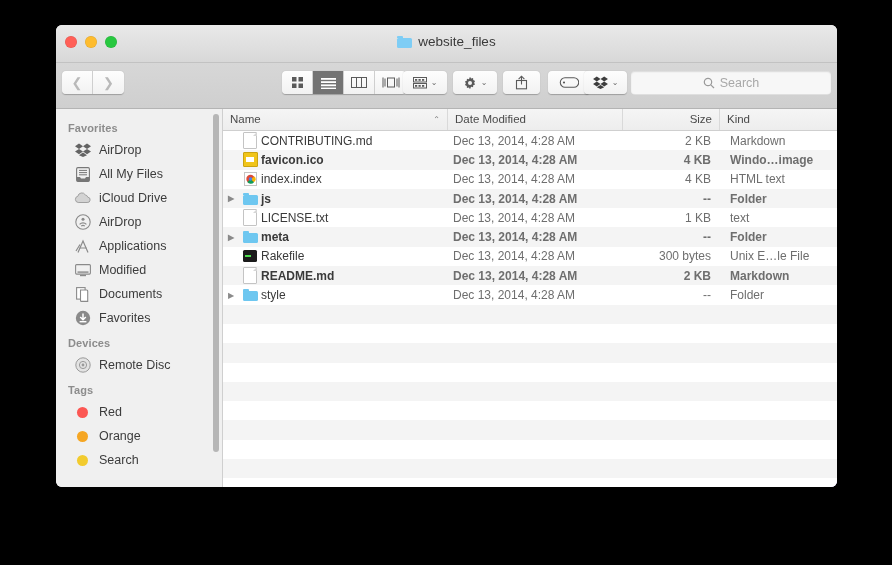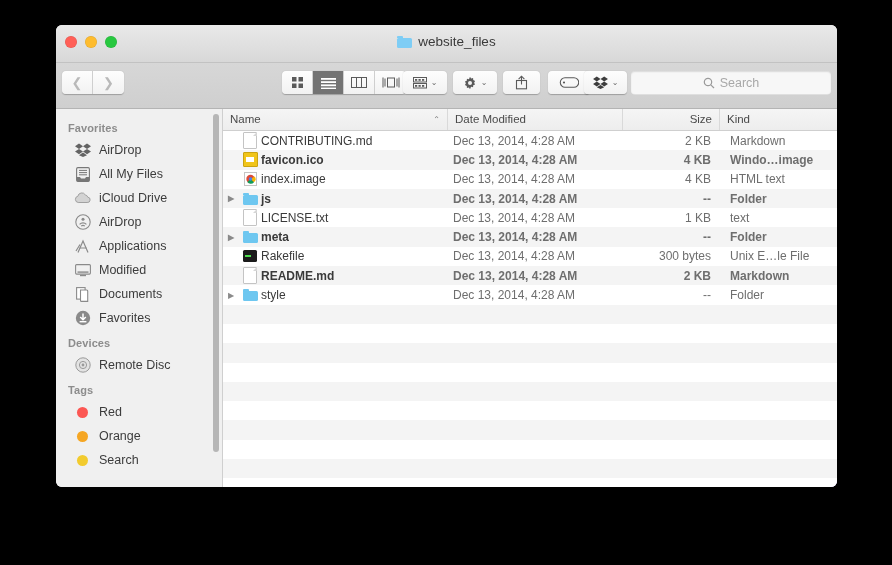--- a/index.html
+++ b/index.html
@@ -493,21 +493,21 @@
               <span class="disc"></span>
               <span class="ficon">
                 <svg width="13" height="14" viewBox="0 0 13 14">
                   <rect x="0.5" y="0.5" width="12" height="13" fill="#ffffff" stroke="#c4c4c4"></rect>
                   <circle cx="6.5" cy="7" r="4.2" fill="#dd4b39"></circle>
                   <path d="M6.5 7 L10.7 4.6 A4.2 4.2 0 0 1 10 10.2 z" fill="#f4b400"></path>
                   <path d="M6.5 7 L10 10.2 A4.2 4.2 0 0 1 3.3 9.9 z" fill="#0f9d58"></path>
                   <circle cx="6.5" cy="7" r="1.7" fill="#4285f4"></circle>
                 </svg>
               </span>
-              <span>index.image</span>
+              <span>index.index</span>
             </div>
             <div class="c-date">Dec 13, 2014, 4:28 AM</div>
             <div class="c-size">4 KB</div>
             <div class="c-kind">HTML text</div>
           </div>
           <div class="row even">
             <div class="c-name">
               <span class="disc">▶</span>
               <span class="ficon">
                 <span class="ic-folder"></span>

